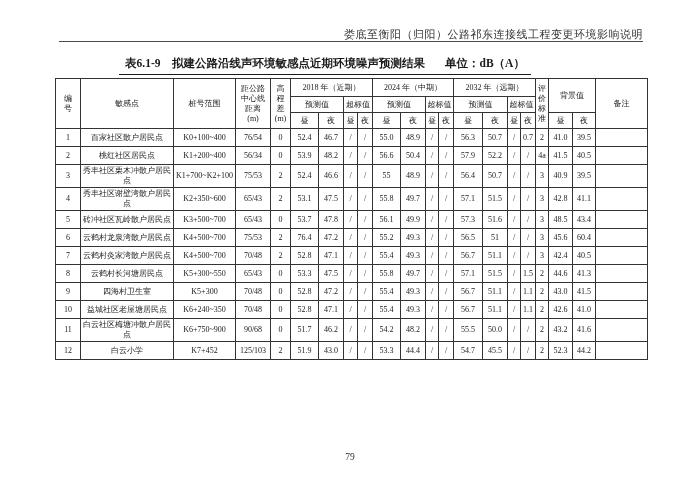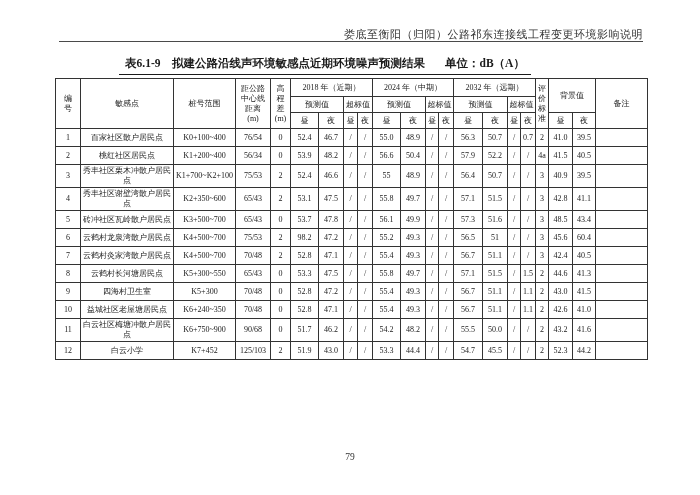--- a/index.html
+++ b/index.html
@@ -236,21 +236,21 @@
         <td>48.5</td>
         <td>43.4</td>
         <td></td>
       </tr>
       <tr class="single">
         <td>6</td>
         <td>云鹤村龙泉湾散户居民点</td>
         <td>K4+500~700</td>
         <td>75/53</td>
         <td>2</td>
-        <td>98.2</td>
+        <td>76.4</td>
         <td>47.2</td>
         <td>/</td>
         <td>/</td>
         <td>55.2</td>
         <td>49.3</td>
         <td>/</td>
         <td>/</td>
         <td>56.5</td>
         <td>51</td>
         <td>/</td>

